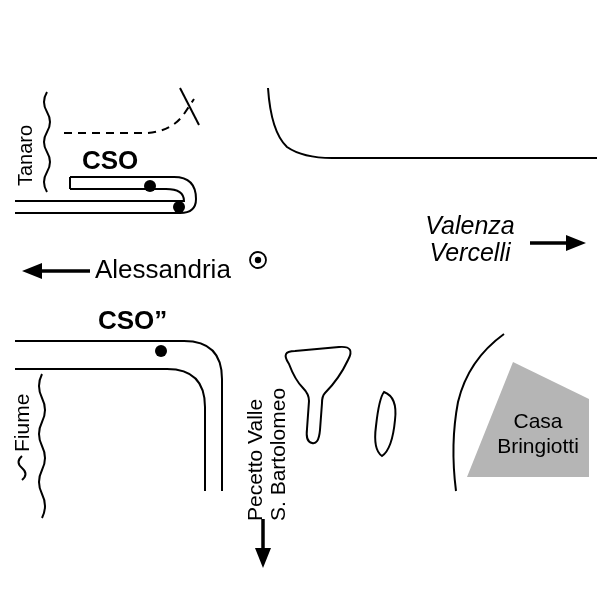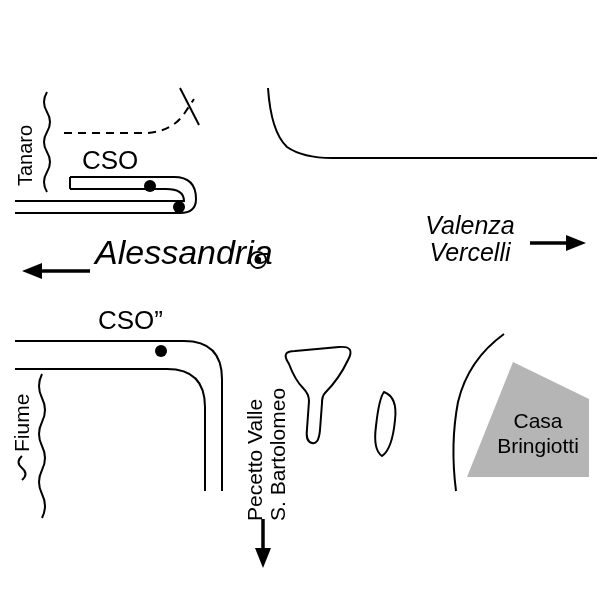--- a/index.html
+++ b/index.html
@@ -2,29 +2,29 @@
 <html><head>
 <meta charset="utf-8">
 <style>
   * { margin:0; padding:0; box-sizing:border-box; }
   html,body { width:600px; height:600px; }
   body { background:#ffffff; font-family:"Liberation Sans", sans-serif; color:#000; }
   #map { position:relative; width:600px; height:600px; background:#ffffff; overflow:hidden; }
   #art { position:absolute; left:0; top:0; }
   .lbl { position:absolute; white-space:nowrap; color:#000; }
   .rot { transform:rotate(-90deg); transform-origin:0 0; }
-  .cso { font-size:26px; font-weight:normal; }
+  .cso { font-size:26px; font-weight:bold; }
   .tanaro  { left:14px;  top:186px; font-size:20px; }
   .fiume   { left:10px;  top:452px; font-size:21px; }
   .pecetto { left:243px; top:521px; font-size:21px; line-height:23px; }
   .pecetto span { display:block; }
   .cso1 { left:82px;  top:145px; }
   .cso2 { left:195px; top:197px; }
   .cso3 { left:98px;  top:305px; }
-  .aless { left:95px; top:233px; font-size:34px; font-style:italic; }
+  .aless { left:95px; top:254px; font-size:26px; }
   .dest  { left:410px; top:212px; width:120px; text-align:center;
            font-size:25px; font-style:italic; line-height:27px; }
   .dest span { display:block; }
   .casa  { left:472px; top:408px; width:132px; text-align:center;
            font-size:21px; line-height:25px; }
   .casa span { display:block; }
 </style>
 </head>
 <body>
 

